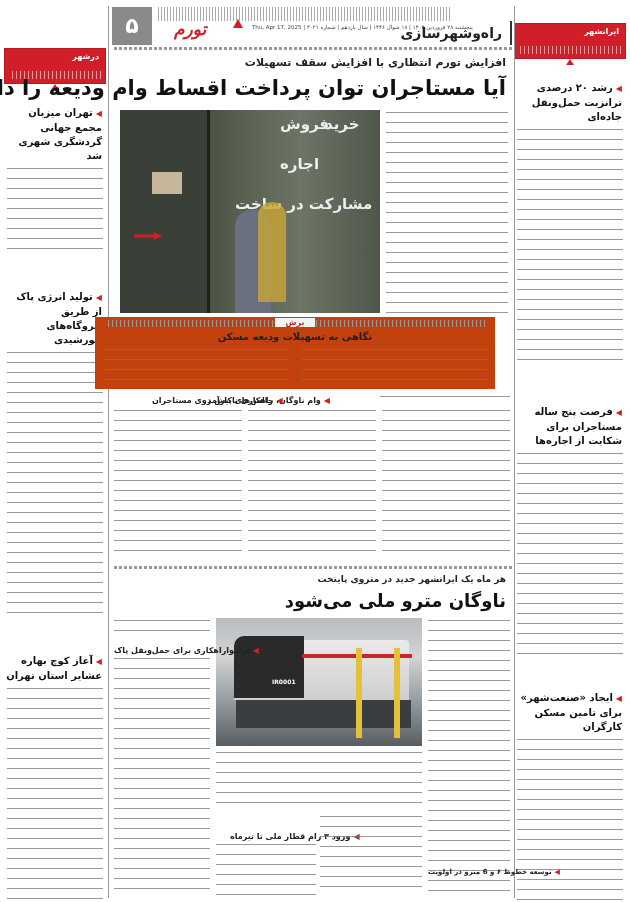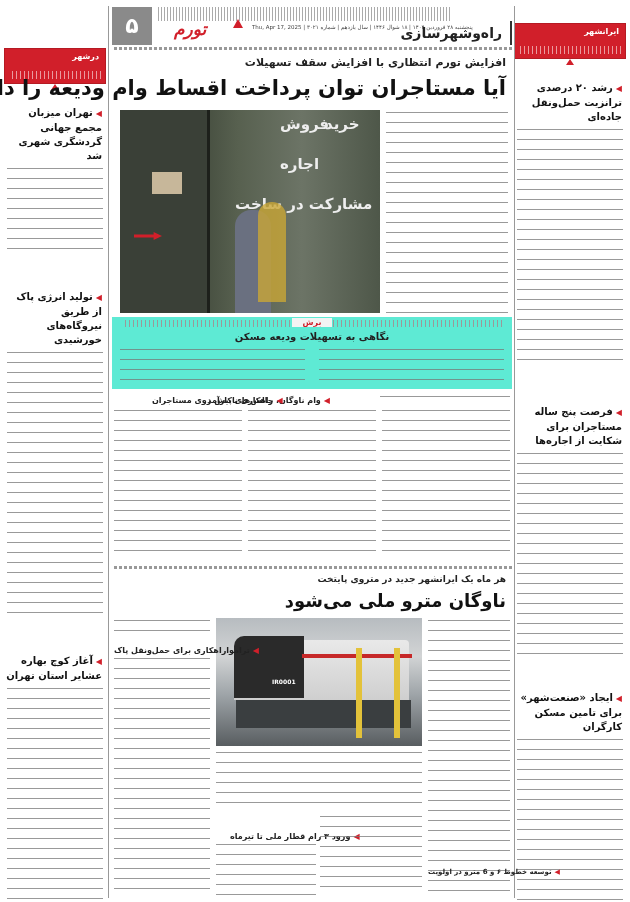--- a/index.html
+++ b/index.html
@@ -20,21 +20,21 @@
 .pageno{position:absolute;left:0;top:0;width:40px;height:38px;background:#8a8a8a;color:#fff;font-size:22px;font-weight:bold;text-align:center;line-height:38px}
 .hruler{position:absolute;left:44px;right:62px;top:0;height:14px;background:repeating-linear-gradient(to left,#aaa 0 1px,transparent 1px 3px)}
 .logo{position:absolute;left:62px;top:12px;color:#d11f2a;font-family:"DejaVu Serif",serif;font-size:17px;font-style:italic;font-weight:bold}
 .tri{position:absolute;left:121px;top:12px;width:0;height:0;border-left:5px solid transparent;border-right:5px solid transparent;border-bottom:9px solid #d11f2a}
 .dateline{position:absolute;left:140px;top:17px;font-size:5.5px;color:#444;white-space:nowrap}
 .section{position:absolute;right:0;top:14px;font-size:14px;font-weight:bold;color:#222;border-right:2px solid #333;padding-right:8px;height:24px;line-height:24px}
 .dash{position:absolute;left:112px;width:400px;height:3px;background:repeating-linear-gradient(to left,#999 0 3px,transparent 3px 5px)}
 .kicker{position:absolute;font-size:11px;font-weight:bold;color:#222;white-space:nowrap}
 .headline{position:absolute;font-size:21px;font-weight:bold;color:#111;white-space:nowrap;letter-spacing:-0.5px}
 .photo{position:absolute;overflow:hidden}
-.caption-box{position:absolute;left:112px;top:317px;width:400px;height:72px;background:#5eead4}
+.caption-box{position:absolute;left:95px;top:317px;width:400px;height:72px;background:#c2410c}
 .sub-h{font-size:8px;font-weight:bold;color:#222;white-space:nowrap}
 .sub-h .arr{color:#d11f2a;margin-left:3px}
 </style>
 </head>
 <body>
 
 <div class="col" style="right:4px;width:112px;">
   <div class="redbox" style="margin-top:23px">
     <span class="lbl">ایرانشهر</span>
     <div class="ruler"></div>

